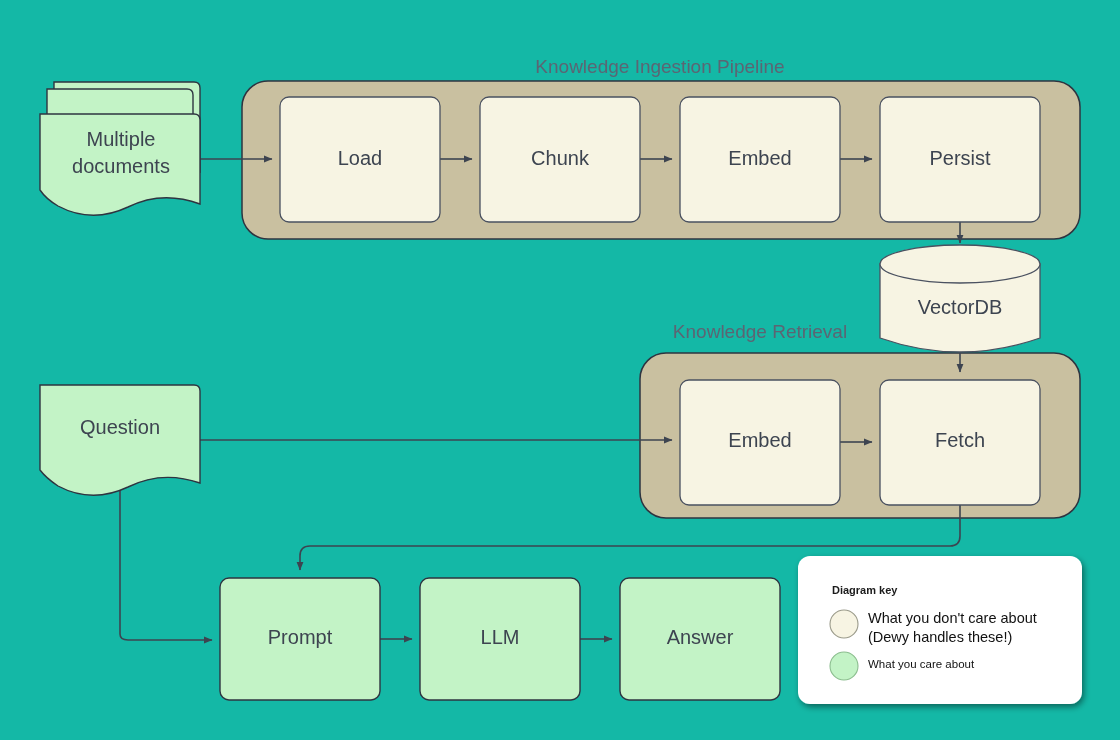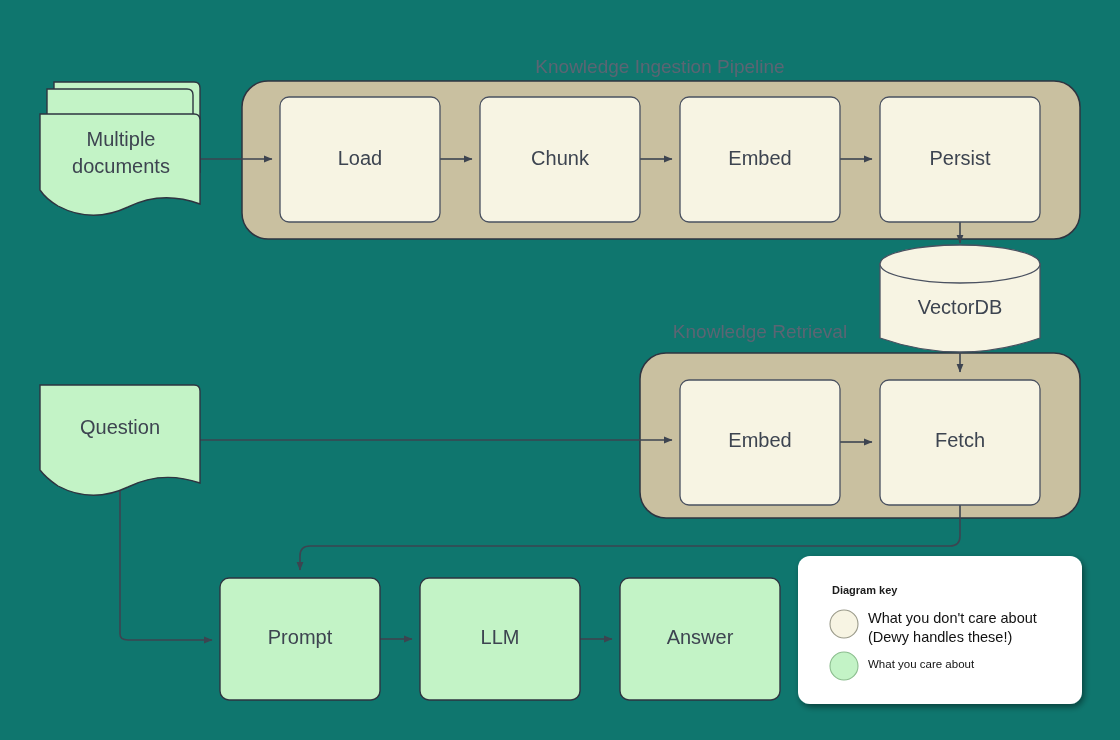--- a/index.html
+++ b/index.html
@@ -1,18 +1,18 @@
 <!DOCTYPE html>
 <html><head>
 <meta charset="utf-8">
 <style>
   html,body{margin:0;padding:0;background:#000;}
   body{width:1120px;height:740px;overflow:hidden;
        font-family:"Liberation Sans","DejaVu Sans",sans-serif;}
-  #stage{position:relative;width:1120px;height:740px;background:#0f766e;}
+  #stage{position:relative;width:1120px;height:740px;background:#14b8a6;}
   #stage svg{position:absolute;left:0;top:0;}
   .node-label{
     font-family:"Liberation Sans","DejaVu Sans",sans-serif;
     font-size:20px;fill:#3d4450;dominant-baseline:middle;text-anchor:middle;
   }
   .group-title{
     font-family:"Liberation Sans","DejaVu Sans",sans-serif;
     font-size:19px;fill:#5b6573;dominant-baseline:middle;text-anchor:middle;
   }
   .legend-title{

